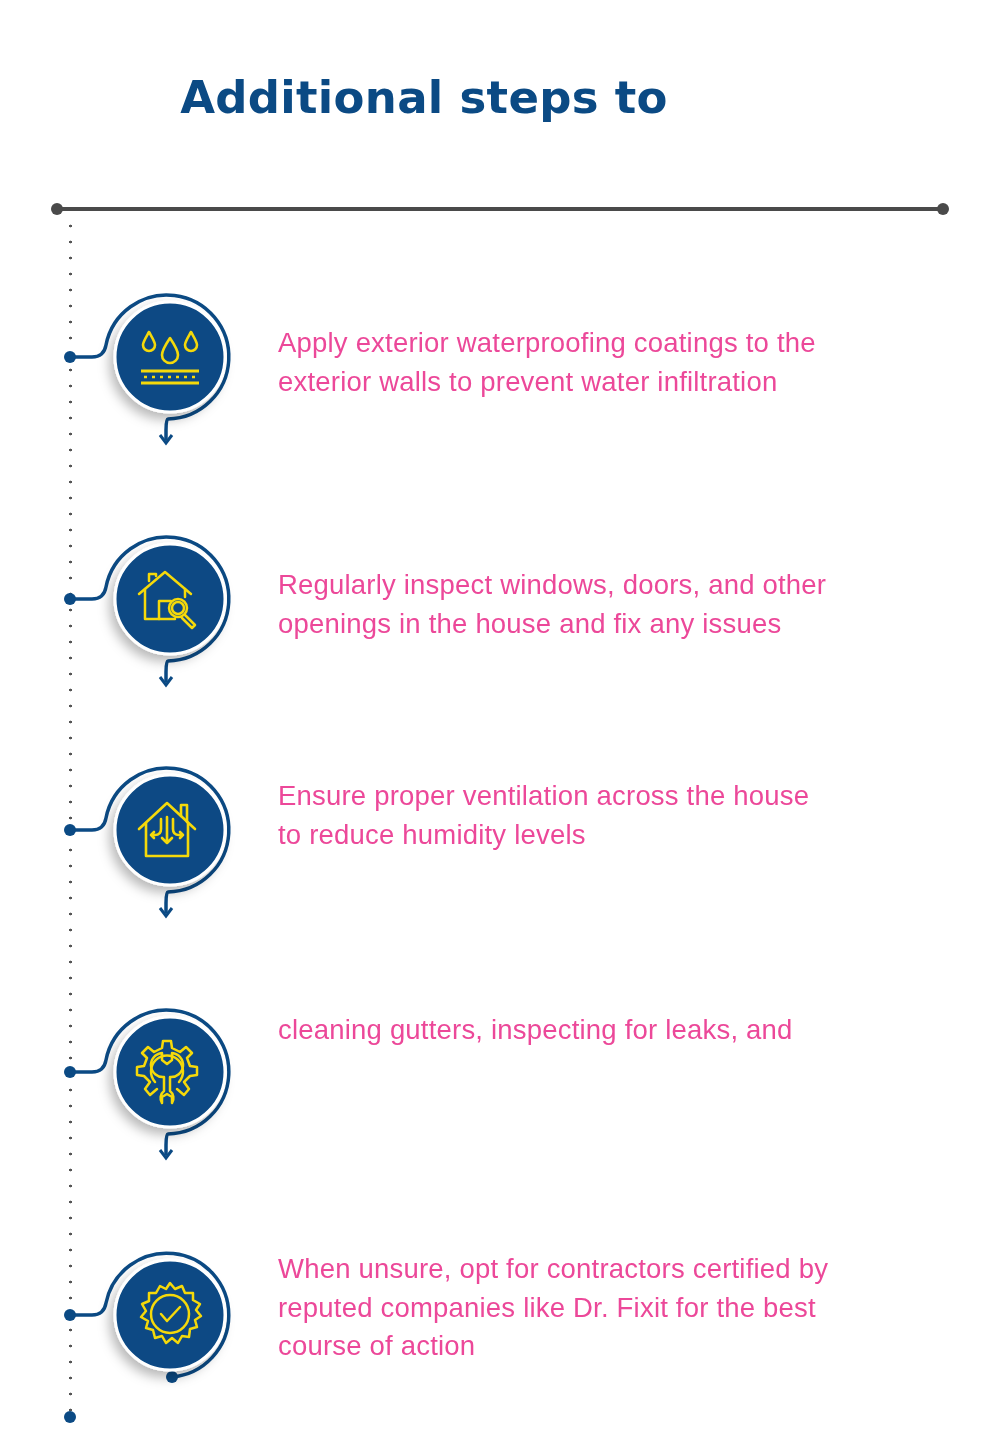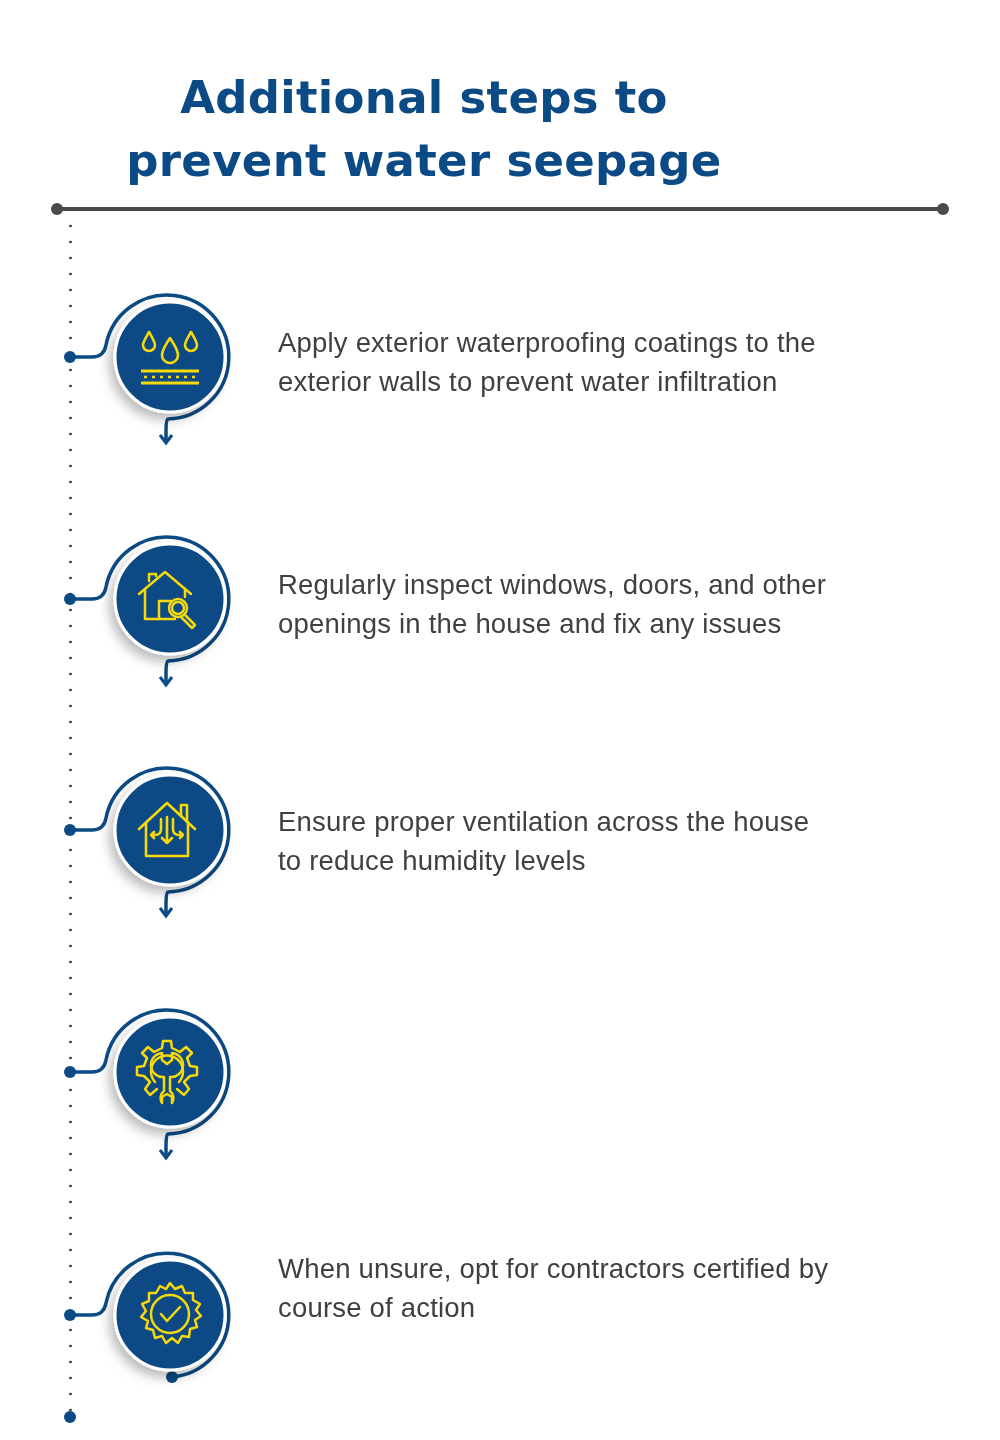--- a/index.html
+++ b/index.html
@@ -7,29 +7,28 @@
   .title { position: absolute; left: 0; top: 66px; width: 848px; text-align: center; color: #0b4a84; font-family: "DejaVu Sans", sans-serif; font-weight: bold; font-size: 45px; line-height: 63px; letter-spacing: 0.3px; }
   .title div { white-space: nowrap; }
   .rule { position: absolute; left: 57px; top: 207px; width: 886px; height: 4px; background: #4a4a4a; }
   .rule-dot { position: absolute; width: 12px; height: 12px; border-radius: 50%; background: #4a4a4a; top: 203px; }
   .vline { position: absolute; left: 69px; top: 218px; width: 3px; height: 1195px;
     background-image: radial-gradient(circle, #555 1.3px, transparent 1.6px);
     background-size: 3px 16px; background-repeat: repeat-y; }
   .end-dot { position: absolute; left: 64px; top: 1411px; width: 12px; height: 12px; border-radius: 50%; background: #0b4a84; }
   .step { position: absolute; left: 0; width: 1000px; }
   .step svg.graphic { position: absolute; left: 0; top: 0; overflow: visible; }
-  .step-text { position: absolute; left: 278px; color: #404040; font-family: "Liberation Sans", sans-serif; font-size: 27.5px; line-height: 38.5px; letter-spacing: 0.2px; }
+  .step-text { position: absolute; left: 278px; color: #ec4899; font-family: "Liberation Sans", sans-serif; font-size: 27.5px; line-height: 38.5px; letter-spacing: 0.2px; }
   .step-text div { white-space: nowrap; }
 </style>
 </head>
 <body>
 
 <div class="title">
   <div>Additional steps to</div>
-  <div>prevent water seepage</div>
 </div>
 
 <div class="rule"></div>
 <div class="rule-dot" style="left:51px"></div>
 <div class="rule-dot" style="left:937px"></div>
 
 <div class="vline"></div>
 <div class="end-dot"></div>
 
 <div class="step" style="top:290px">
@@ -95,55 +94,57 @@
   <svg width="70" height="70" viewBox="0 0 70 70" style="position:absolute;left:135px;top:32px">
     <g fill="none" stroke="#f5d90a" stroke-width="2.6" stroke-linejoin="round" stroke-linecap="round">
       <path d="M4 34 L32 8 L60 34"></path>
       <path d="M46 21 V10 H52 V27"></path>
       <path d="M11 28 V61 H53 V28"></path>
       <path d="M32 22 V48 M27 43 L32 48 L37 43"></path>
       <path d="M26 24 V34 Q26 40 20 40 H16 M19 37 L16 40 L19 43"></path>
       <path d="M38 24 V34 Q38 40 44 40 H48 M45 37 L48 40 L45 43"></path>
     </g>
   </svg>
-  <div class="step-text" style="top:40px">
+  <div class="step-text" style="top:14px">
     <div>Ensure proper ventilation across the house</div>
     <div>to reduce humidity levels</div>
   </div>
 </div>
 
 <div class="step" style="top:1005px">
   <svg class="graphic" width="260" height="170" viewBox="0 0 260 170">
     <circle cx="70" cy="67" r="6" fill="#0b4a84"></circle>
     <path d="M70 67 H92 Q104 67 106 55 A62 62 0 1 1 168 129 Q166 129 166 140 V150" fill="none" stroke="#0b4a84" stroke-width="3.5"></path>
     <path d="M160 145 L166 153 L172 145" fill="none" stroke="#0b4a84" stroke-width="3"></path>
     <circle cx="170" cy="67" r="55" fill="#0b4a84" filter="url(#sh)" stroke="#fff" stroke-width="3"></circle>
   </svg>
   <svg width="70" height="70" viewBox="0 0 70 70" style="position:absolute;left:135px;top:32px">
     <g fill="none" stroke="#f5d90a" stroke-width="2.5" stroke-linejoin="round" stroke-linecap="round">
       <path d="M22 52 L15 58 L10 52 L15 45 L9 39 L2 38 L2 30 L9 29 L12 21 L7 16 L13 10 L19 15 L27 11 L28 4 L36 4 L37 11 L45 15 L51 10 L57 16 L52 21 L55 29 L62 30 L62 38 L55 39 L49 45 L54 52 L49 58 L42 52"></path>
       <path d="M20 45 A16 16 0 1 1 44 45"></path>
       <path d="M27 16 V23 L32 27 L37 23 V16 A12 12 0 0 1 35 40 V54 A9 9 0 0 1 37 66 V60 L32 57 L27 60 V66 A9 9 0 0 1 29 54 V40 A12 12 0 0 1 27 16Z"></path>
     </g>
   </svg>
   <div class="step-text" style="top:6px">
+    <div>cleaning gutters, inspecting for leaks, and</div>
   </div>
 </div>
 
 <div class="step" style="top:1248px">
   <svg class="graphic" width="260" height="170" viewBox="0 0 260 170">
     <circle cx="70" cy="67" r="6" fill="#0b4a84"></circle>
     <path d="M70 67 H92 Q104 67 106 55 A62 62 0 1 1 172 129" fill="none" stroke="#0b4a84" stroke-width="3.5"></path>
     <circle cx="172" cy="129" r="6" fill="#0b4a84"></circle>
     <circle cx="170" cy="67" r="55" fill="#0b4a84" filter="url(#sh)" stroke="#fff" stroke-width="3"></circle>
   </svg>
   <svg width="70" height="70" viewBox="0 0 70 70" style="position:absolute;left:135px;top:32px">
     <g fill="none" stroke="#f5d90a" stroke-width="2.5" stroke-linejoin="round" stroke-linecap="round">
       <path d="M35 3 L40 9 L47 6 L50 13 L58 13 L58 20 L65 24 L61 30 L66 36 L60 40 L62 47 L55 49 L54 57 L47 56 L43 63 L37 58 L31 63 L27 56 L20 58 L18 50 L11 48 L13 41 L6 37 L11 31 L7 24 L14 21 L14 13 L21 13 L25 6 L31 9 Z"></path>
       <circle cx="35" cy="34" r="19"></circle>
       <path d="M26 34 L32 41 L45 27"></path>
     </g>
   </svg>
   <div class="step-text" style="top:2px">
     <div>When unsure, opt for contractors certified by</div>
+    <div>reputed companies like Dr. Fixit for the best</div>
     <div>course of action</div>
   </div>
 </div>
 
 </body></html>

